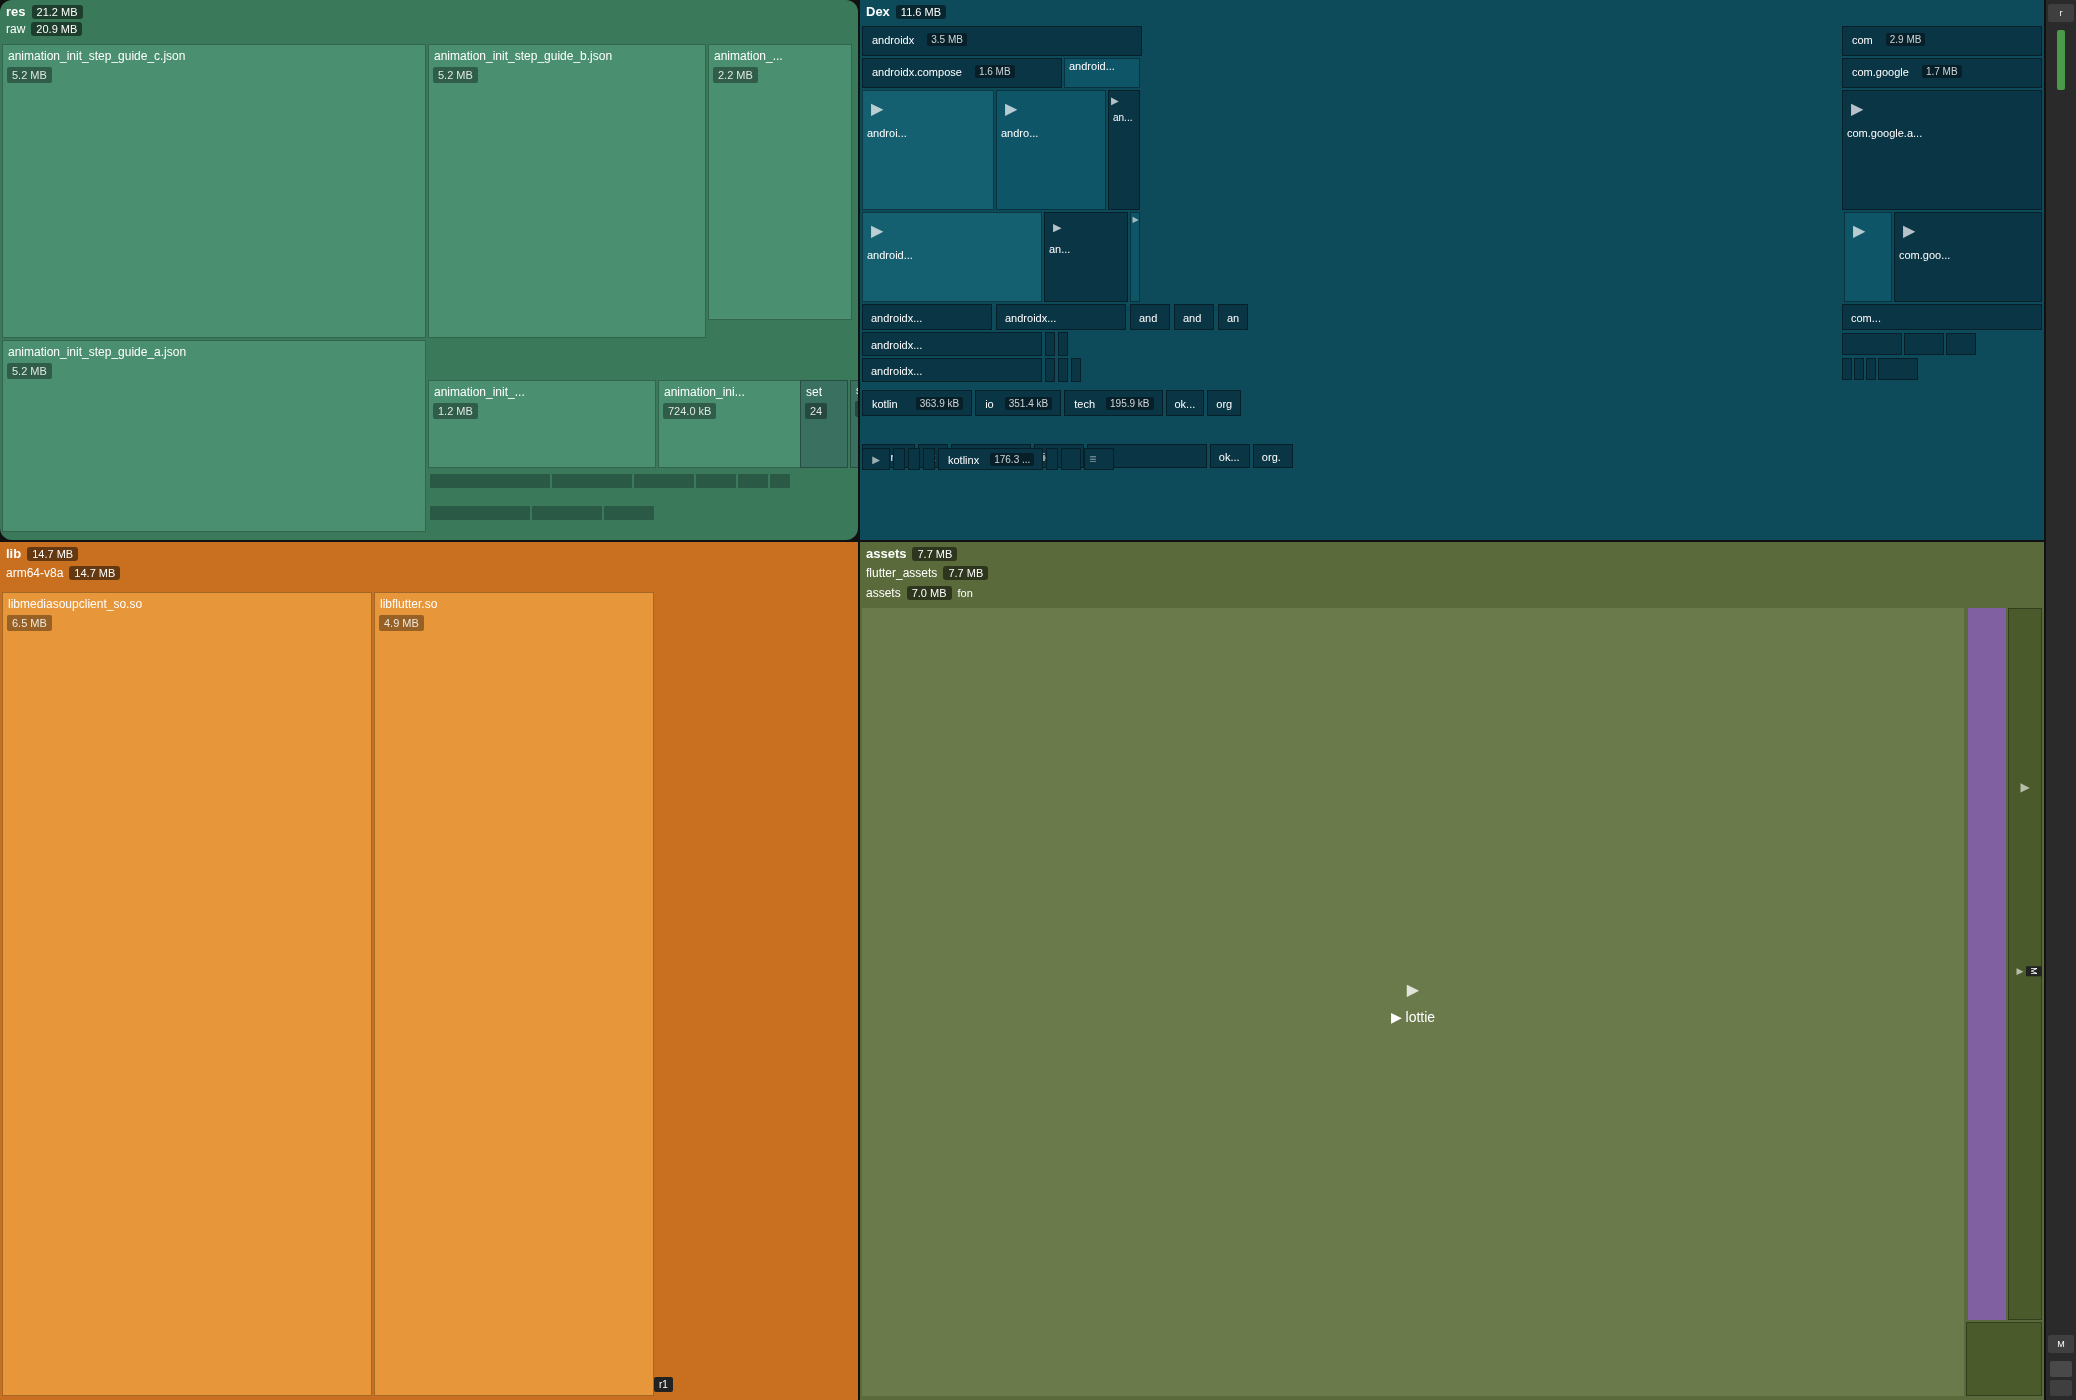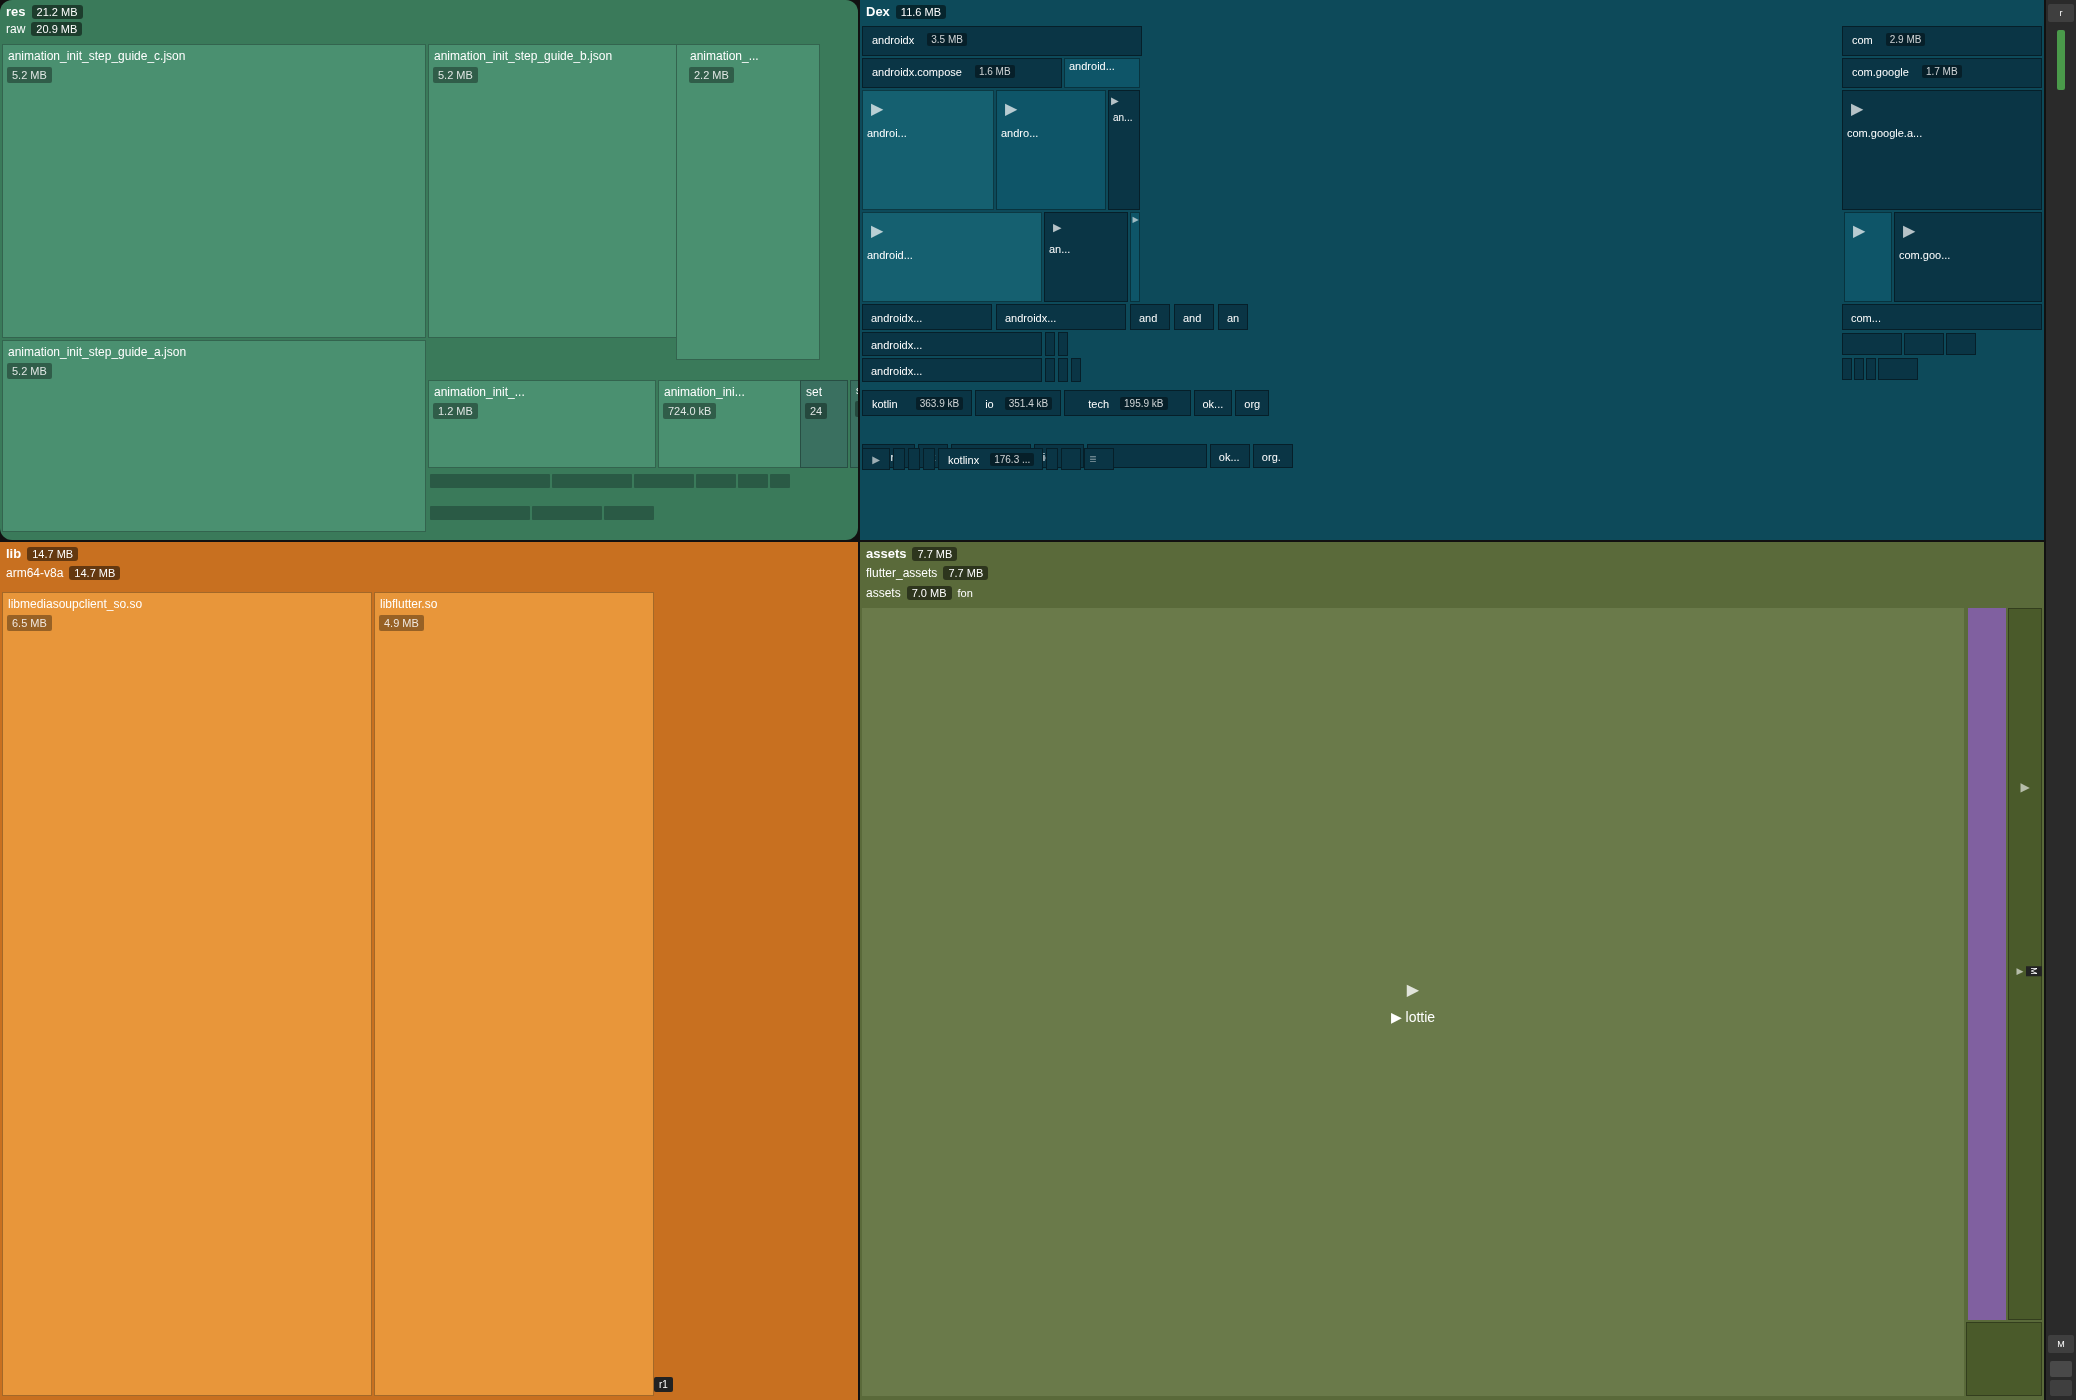--- a/index.html
+++ b/index.html
@@ -141,22 +141,22 @@
       top: 44px; left: 2px;
       width: 424px; height: 294px;
     }
     .res-anim-b {
       background: #4a9070;
       top: 44px; left: 428px;
       width: 278px; height: 294px;
     }
     .res-anim-short {
       background: #4a9070;
-      top: 44px; left: 676px;
-      width: 144px; height: 316px; padding-left: 8px;
+      top: 44px; left: 708px;
+      width: 144px; height: 276px;
     }
     .res-anim-a {
       background: #4a9070;
       top: 340px; left: 2px;
       width: 424px; height: 192px;
     }
     .res-anim-init1 {
       background: #4a9070;
       top: 380px; left: 428px;
       width: 228px; height: 88px;
@@ -502,21 +502,21 @@
 
       <div style="position:absolute; top:390px; left:2px; display:flex; gap:3px; width:calc(100% - 4px);">
         <div class="dex-cell bg-dex-dark" style="position:static; flex:0 0 auto; height:26px; display:inline-flex; align-items:center; gap:11px; padding:0 5px;">
           <span class="dex-cell-label">kotlin</span>
           <span class="dex-cell-size">363.9 kB</span>
         </div>
         <div class="dex-cell bg-dex-dark" style="position:static; flex:0 0 auto; height:26px; display:inline-flex; align-items:center; gap:4px; padding:0 5px;">
           <span class="dex-cell-label">io</span>
           <span class="dex-cell-size">351.4 kB</span>
         </div>
-        <div class="dex-cell bg-dex-dark" style="position:static; flex:0 0 auto; height:26px; display:inline-flex; align-items:center; gap:4px; padding:0 19px;">
+        <div class="dex-cell bg-dex-dark" style="position:static; flex:0 0 auto; height:26px; display:inline-flex; align-items:center; gap:4px; padding:0 5px;">
           <span class="dex-cell-label">tech</span>
           <span class="dex-cell-size">195.9 kB</span>
         </div>
         <div class="dex-cell bg-dex-dark" style="position:static; flex:0 0 auto; height:26px; display:inline-flex; align-items:center; padding:0 4px;">
           <span class="dex-cell-label">ok...</span>
         </div>
         <div class="dex-cell bg-dex-dark" style="position:static; flex:0 0 auto; height:26px; display:inline-flex; align-items:center; padding:0 4px;">
           <span class="dex-cell-label">org</span>
         </div>
       </div>

